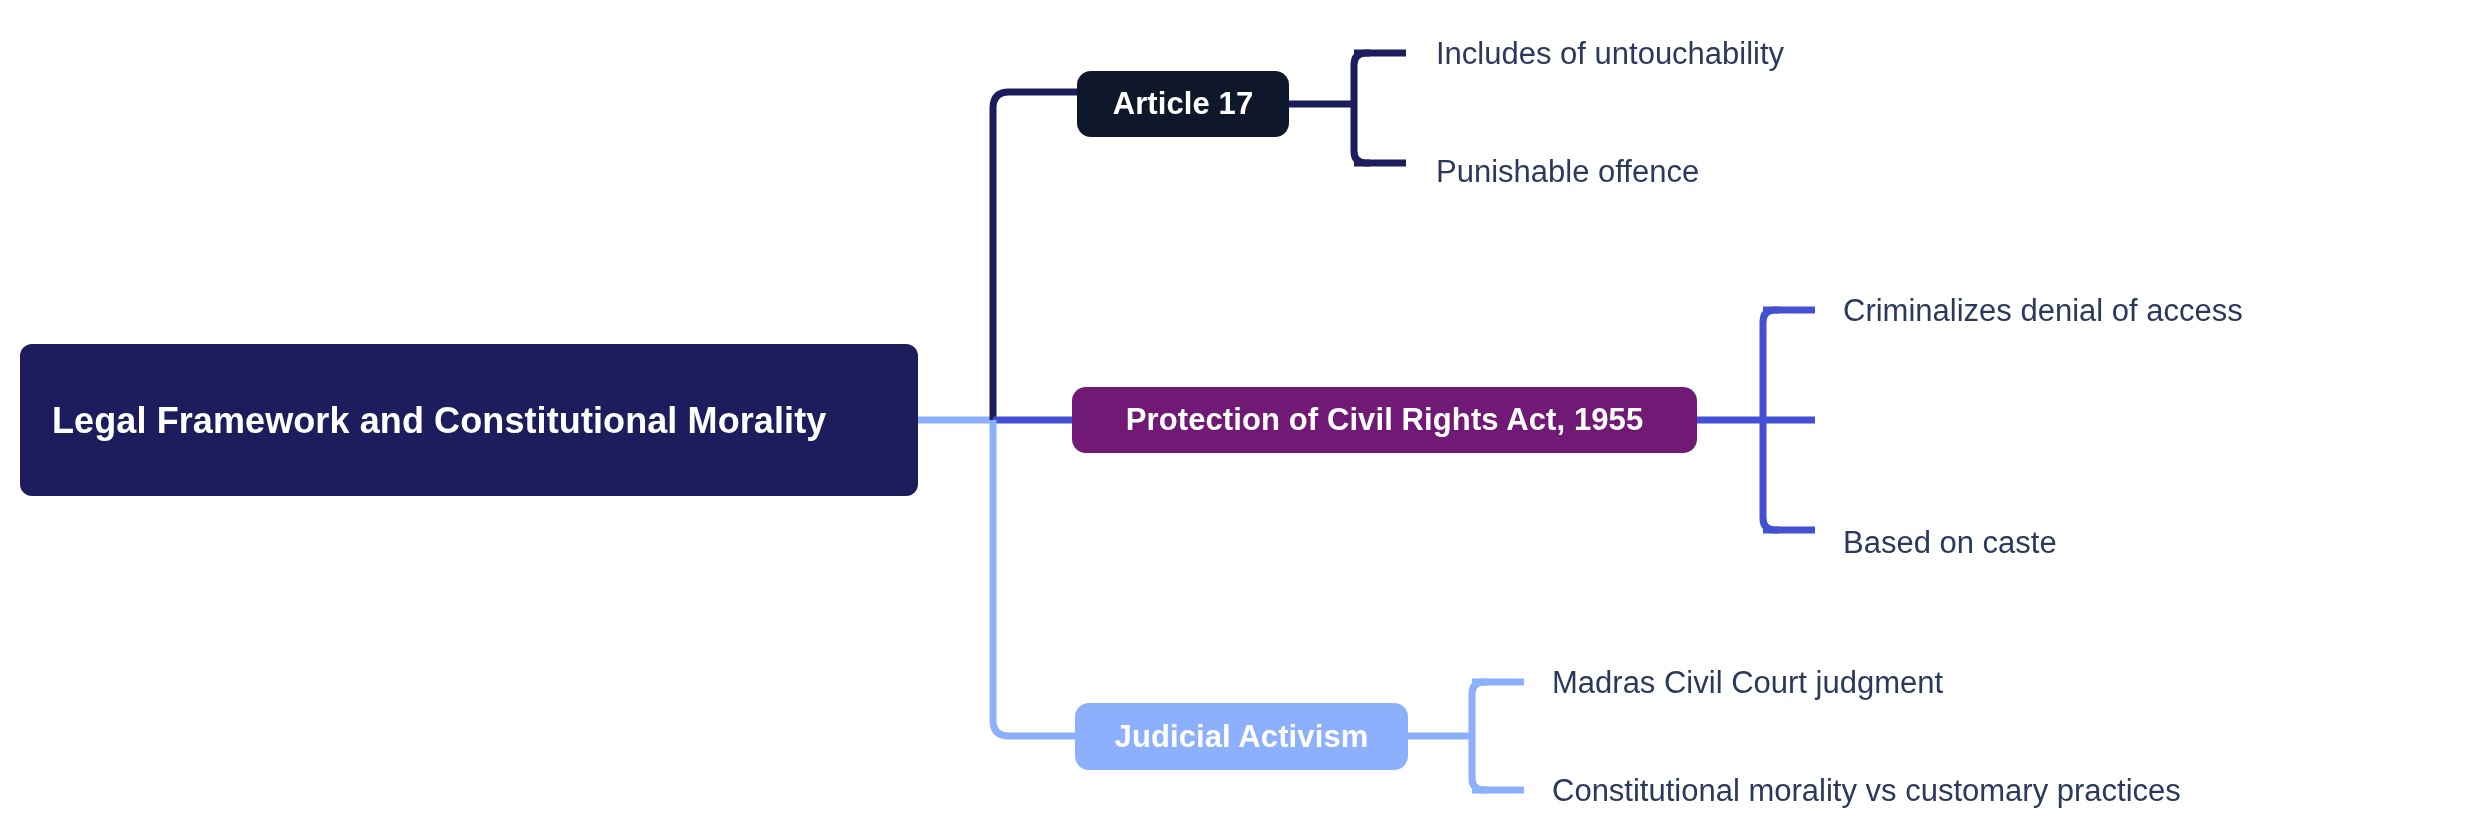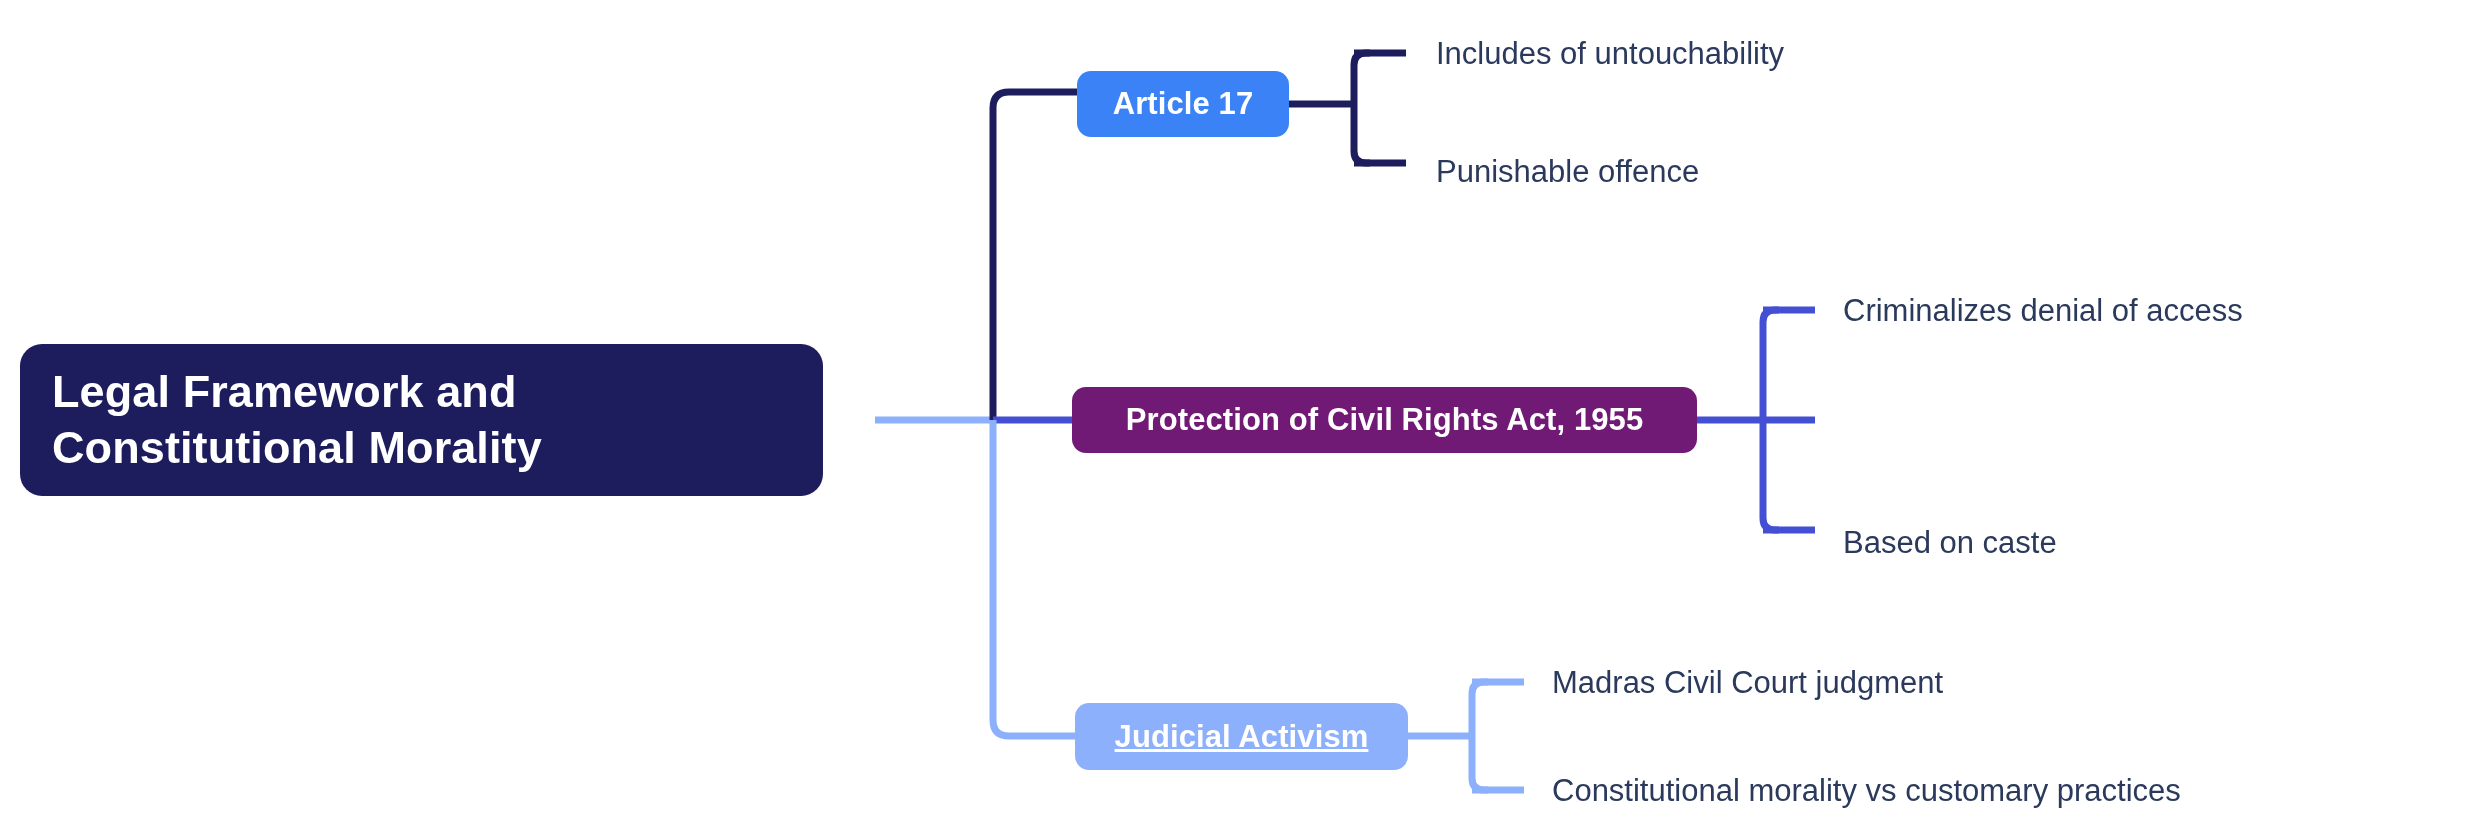--- a/index.html
+++ b/index.html
@@ -35,35 +35,35 @@
     align-items: center;
     border-radius: 14px;
     color: #ffffff;
     font-weight: bold;
     letter-spacing: 0.1px;
   }
 
   .node-root {
     left: 20px;
     top: 344px;
-    width: 803px;
+    width: 898px;
     height: 152px;
     background: #1d1c5c;
-    border-radius: 22px;
+    border-radius: 12px;
     padding: 0 32px;
-    font-size: 45px;
+    font-size: 36px;
     line-height: 1.25;
   }
 
   .node-article17 {
     left: 1077px;
     top: 71px;
     width: 212px;
     height: 66px;
-    background: #3b82f6;
+    background: #0f172a;
     justify-content: center;
     font-size: 31px;
   }
 
   .node-pcra {
     left: 1072px;
     top: 387px;
     width: 625px;
     height: 66px;
     background: #701a75;
@@ -72,21 +72,20 @@
   }
 
   .node-judicial {
     left: 1075px;
     top: 703px;
     width: 333px;
     height: 67px;
     background: #8cb0fb;
     justify-content: center;
     font-size: 31px;
-    text-decoration: underline;
   }
 
   .leaf {
     position: absolute;
     color: #2b3a5c;
     font-size: 31px;
     font-weight: normal;
     white-space: nowrap;
     transform: translateY(-50%);
     line-height: 1;

